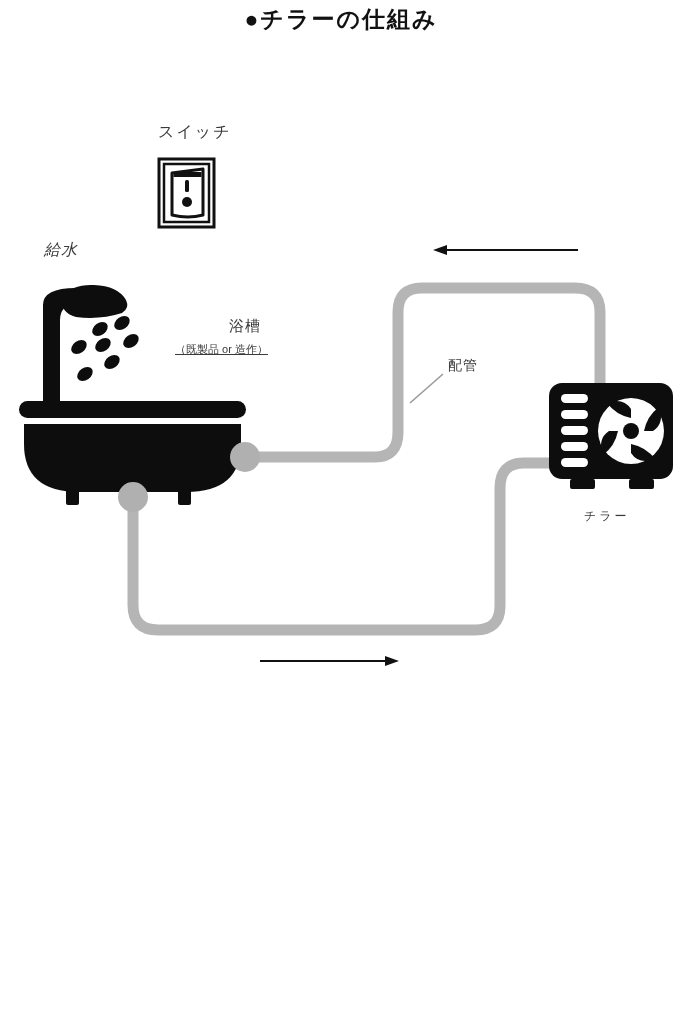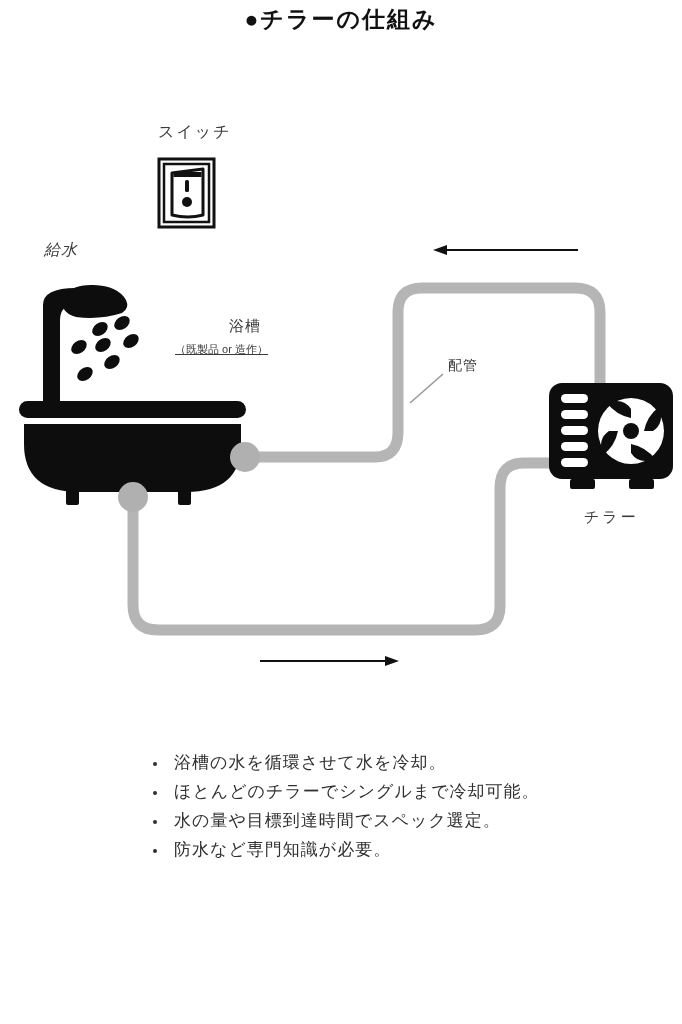--- a/index.html
+++ b/index.html
@@ -23,21 +23,21 @@
     color:#111111;
   }
 
   
   .lbl{position:absolute;color:#3a3a3a;white-space:nowrap;}
   .lbl-switch{left:158px;top:122px;font-size:16px;letter-spacing:2px;}
   .lbl-supply{left:44px;top:240px;font-size:16px;letter-spacing:1px;font-style:italic;}
   .lbl-tub{left:229px;top:317px;font-size:15px;letter-spacing:1px;}
   .lbl-tub2{left:175px;top:342px;font-size:11px;letter-spacing:0px;text-decoration:underline;}
   .lbl-pipe{left:432px;top:357px;font-size:14px;letter-spacing:1px;margin-left:16px;}
-  .lbl-chiller{left:584px;top:508px;font-size:15px;letter-spacing:3px;}
+  .lbl-chiller{left:584px;top:508px;font-size:12px;letter-spacing:3px;}
 
   
   svg.diagram{position:absolute;left:0;top:0;width:682px;height:720px;}
 
   
   .bullets{
     position:absolute;
     left:140px;top:748px;
     width:480px;
     margin:0;padding:0 0 0 28px;
@@ -134,20 +134,14 @@
     </g>
   </svg>
 
   <div class="lbl lbl-switch">スイッチ</div>
   <div class="lbl lbl-supply">給水</div>
   <div class="lbl lbl-tub">浴槽</div>
   <div class="lbl lbl-tub2">（既製品 or 造作）</div>
   <div class="lbl lbl-pipe">配管</div>
   <div class="lbl lbl-chiller">チラー</div>
 
-  <ul class="bullets">
-    <li>浴槽の水を循環させて水を冷却。</li>
-    <li>ほとんどのチラーでシングルまで冷却可能。</li>
-    <li>水の量や目標到達時間でスペック選定。</li>
-    <li>防水など専門知識が必要。</li>
-  </ul>
 
 </div>
 
 </body></html>

